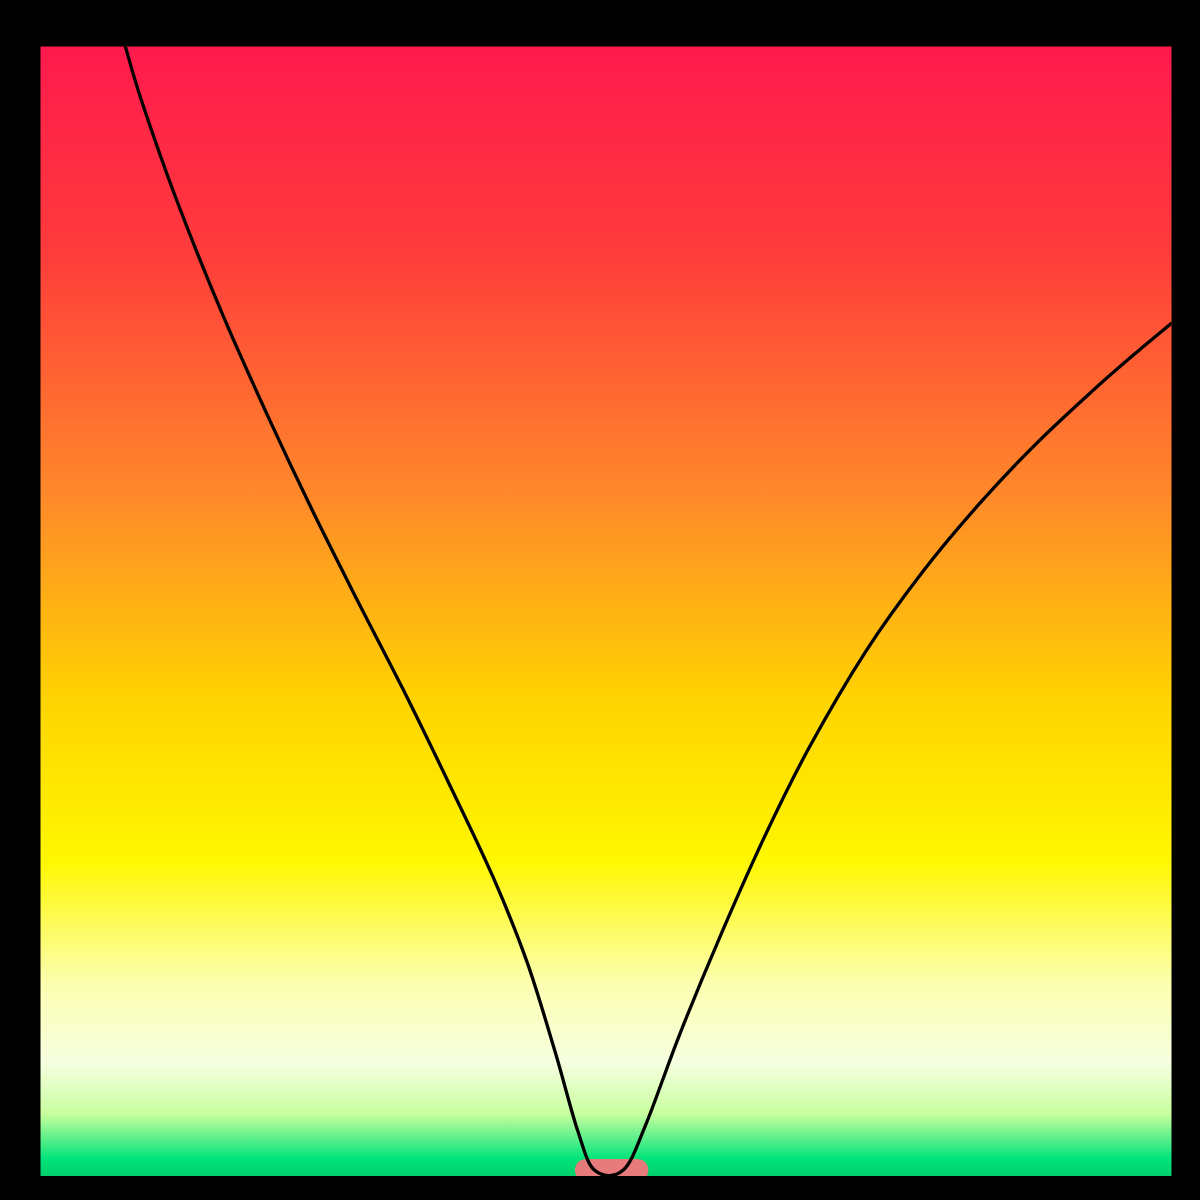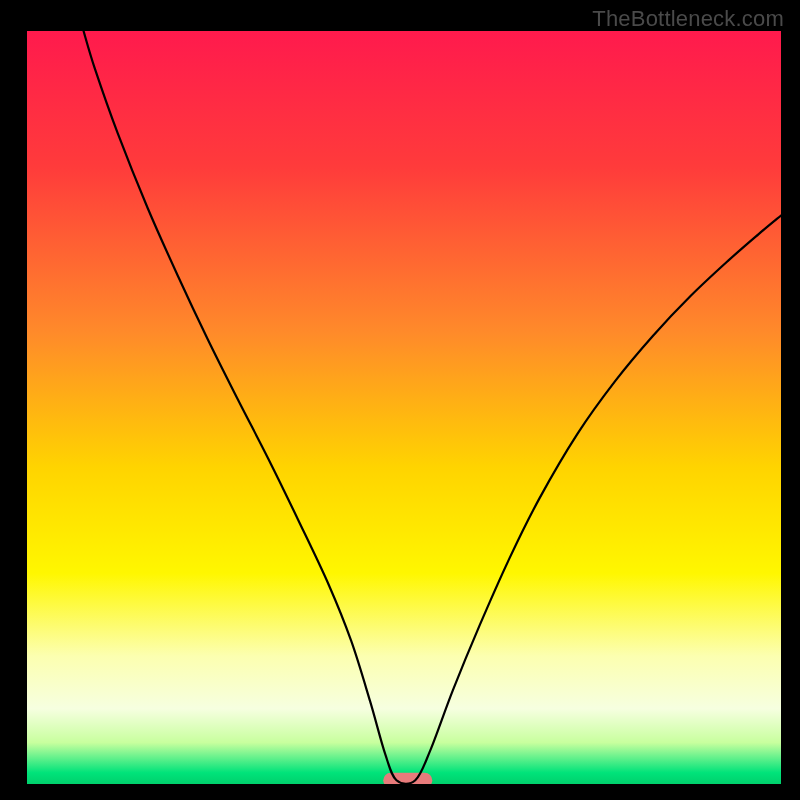--- a/index.html
+++ b/index.html
@@ -28,21 +28,20 @@
     z-index: 4;
   }
   svg {
     display: block;
   }
 </style>
 </head>
 <body>
 
 <div class="frame">
-  <div class="watermark">TheBottleneck.com</div>
 
   <svg id="chart-svg" width="800" height="800" viewBox="0 0 800 800">
     <defs>
       <linearGradient id="bg-grad" x1="0" y1="0" x2="0" y2="1">
           <stop offset="0%" stop-color="#ff1a4d"></stop>
           <stop offset="18%" stop-color="#ff3b3b"></stop>
           <stop offset="40%" stop-color="#ff8a2a"></stop>
           <stop offset="57.99999999999999%" stop-color="#ffd400"></stop>
           <stop offset="72%" stop-color="#fff700"></stop>
           <stop offset="83%" stop-color="#fcffb0"></stop>

